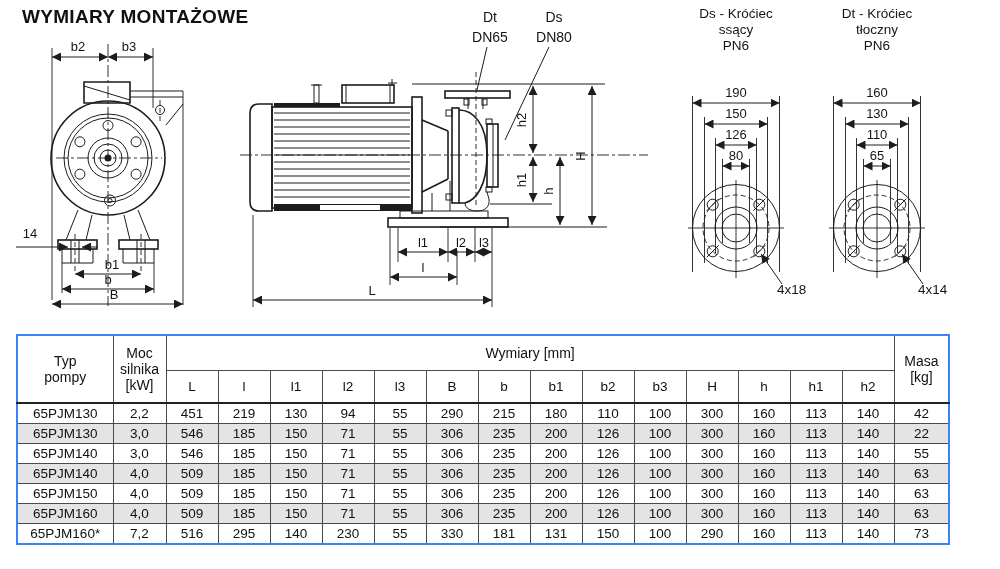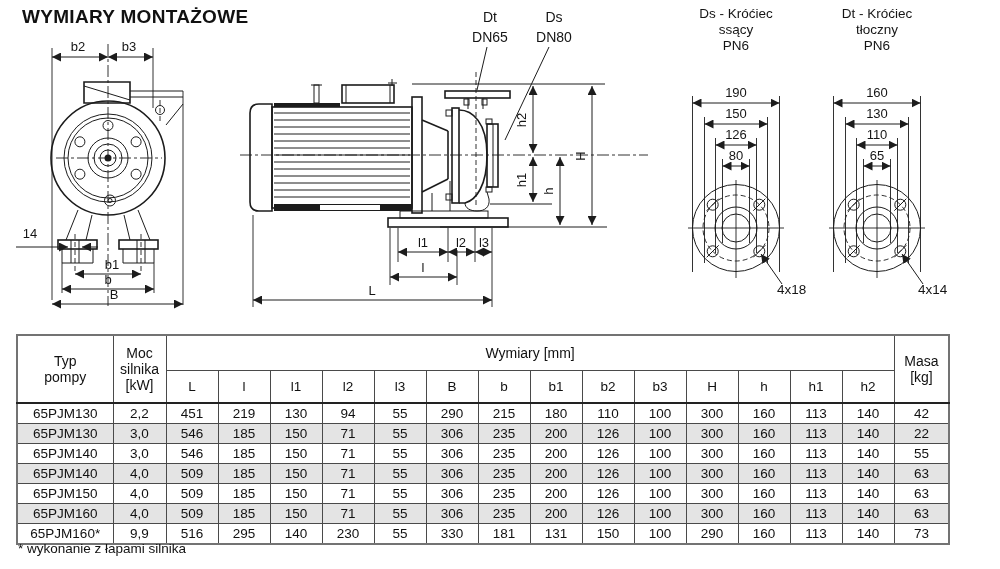--- a/index.html
+++ b/index.html
@@ -20,21 +20,21 @@
   .arrstart{stroke:#1c1c1c;stroke-width:1;fill:none;marker-start:url(#ar);}
   .cl{stroke:#1c1c1c;stroke-width:.9;fill:none;stroke-dasharray:12 3 3 3;}
   .dash{stroke:#1c1c1c;stroke-width:.9;fill:none;stroke-dasharray:5 3;}
   .dk{fill:#1c1c1c;stroke:none;}
   
   #tablewrap{position:absolute;left:16px;top:334px;}
   table{border-collapse:collapse;table-layout:fixed;width:934px;
         font-size:13.5px;color:#111;}
   th,td{border:1px solid #4a4a4a;text-align:center;vertical-align:middle;
         padding:0;font-weight:normal;overflow:hidden;}
-  table{border:2px solid #737373;}
+  table{border:2px solid #3b82f6;}
   thead th{white-space:pre-line;line-height:1.15;}
   thead tr.r1 th{height:34px;font-size:14px;}
   thead tr.r2 th{height:31px;}
   tbody td{height:19px;line-height:19px;}
   tbody tr.alt{background:#e4e4e4;}
   tbody tr:first-child td{border-top:2px solid #222;}
   #footnote{position:absolute;left:18px;top:541px;font-size:13.5px;color:#111;}
 </style>
 </head>
 <body>
@@ -446,35 +446,34 @@
             <td>126</td>
             <td>100</td>
             <td>300</td>
             <td>160</td>
             <td>113</td>
             <td>140</td>
             <td>63</td>
           </tr>
           <tr>
             <td>65PJM160*</td>
-            <td>9,9</td>
+            <td>7,2</td>
             <td>516</td>
             <td>295</td>
             <td>140</td>
             <td>230</td>
             <td>55</td>
             <td>330</td>
             <td>181</td>
             <td>131</td>
             <td>150</td>
             <td>100</td>
             <td>290</td>
             <td>160</td>
             <td>113</td>
             <td>140</td>
             <td>73</td>
           </tr>
         </tbody>
     </table>
   </div>
 
-  <div id="footnote">* wykonanie z łapami silnika</div>
 </div>
 
 </body></html>

